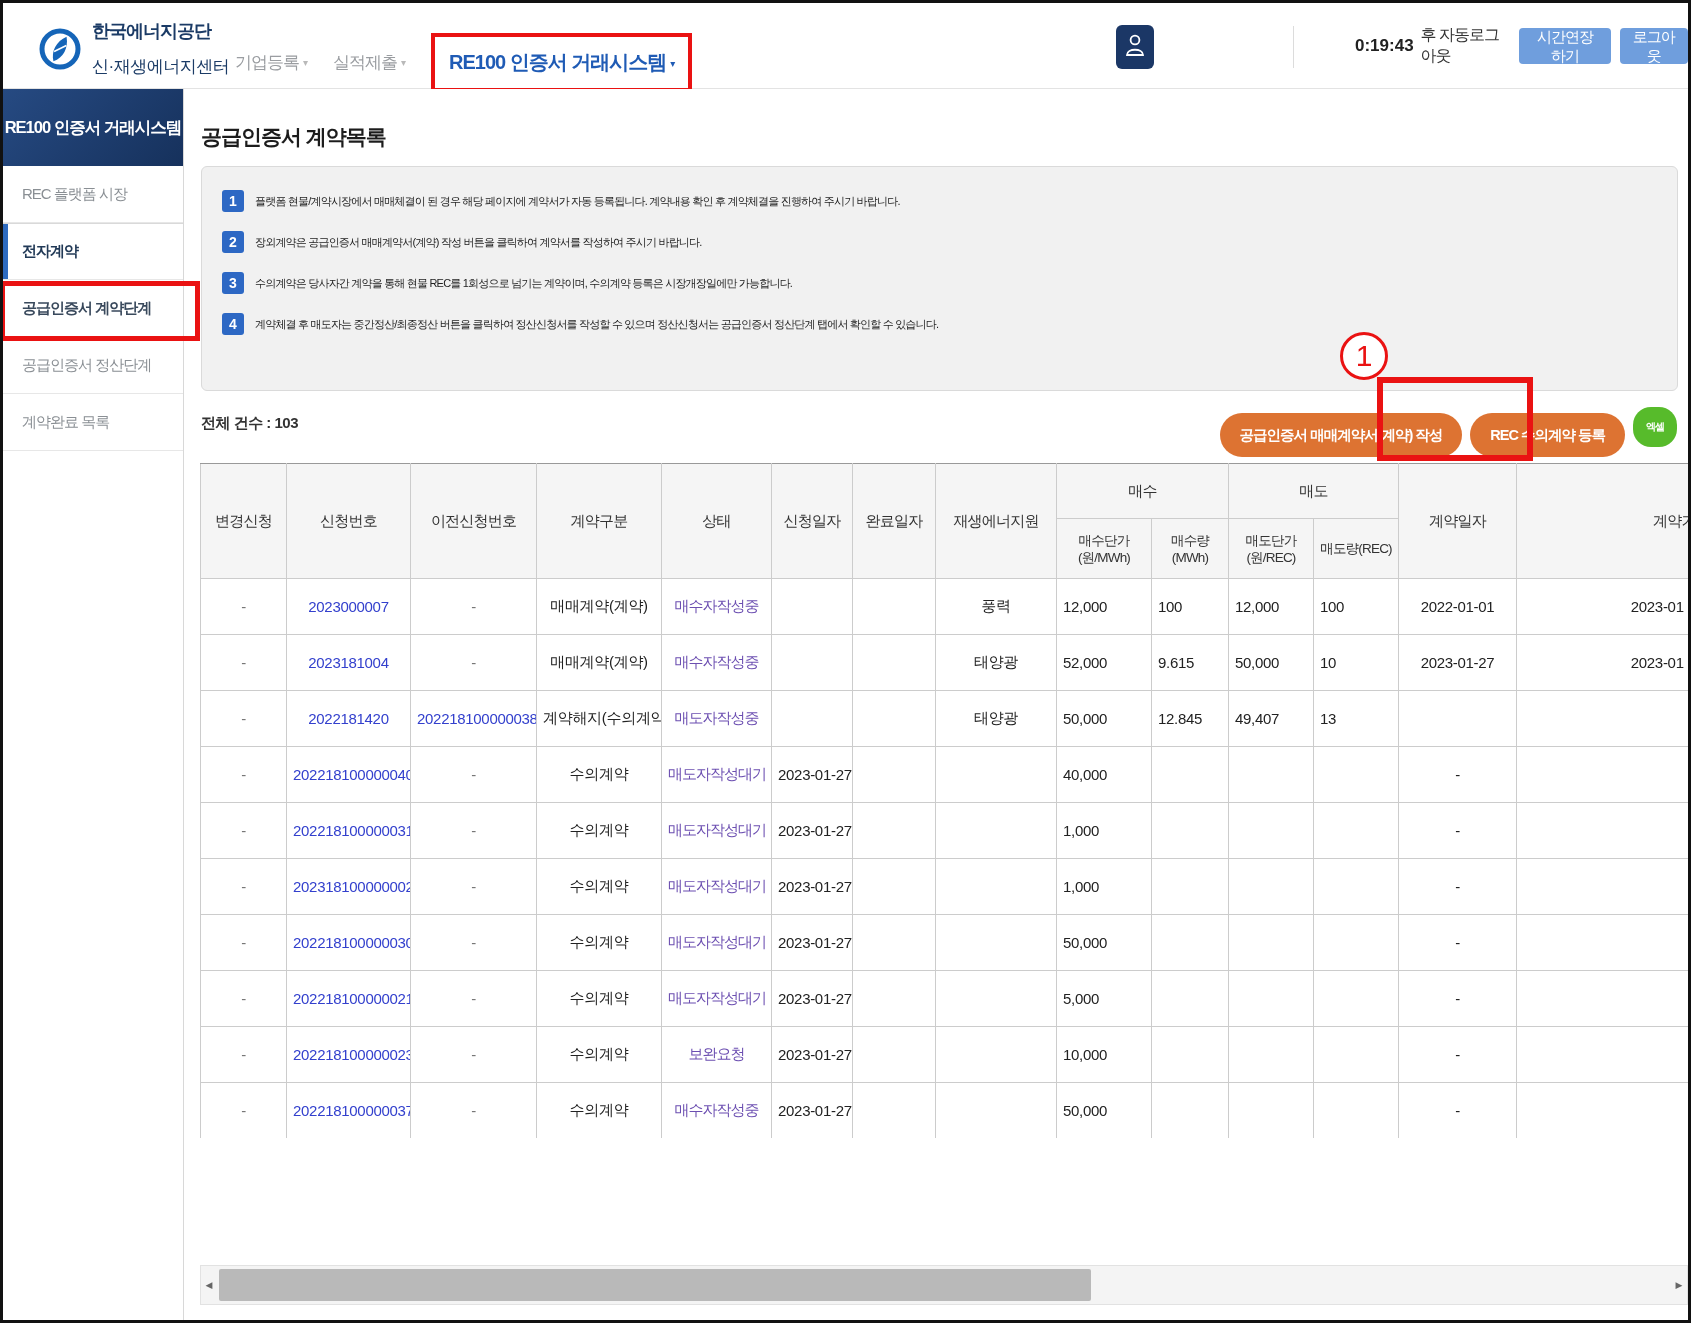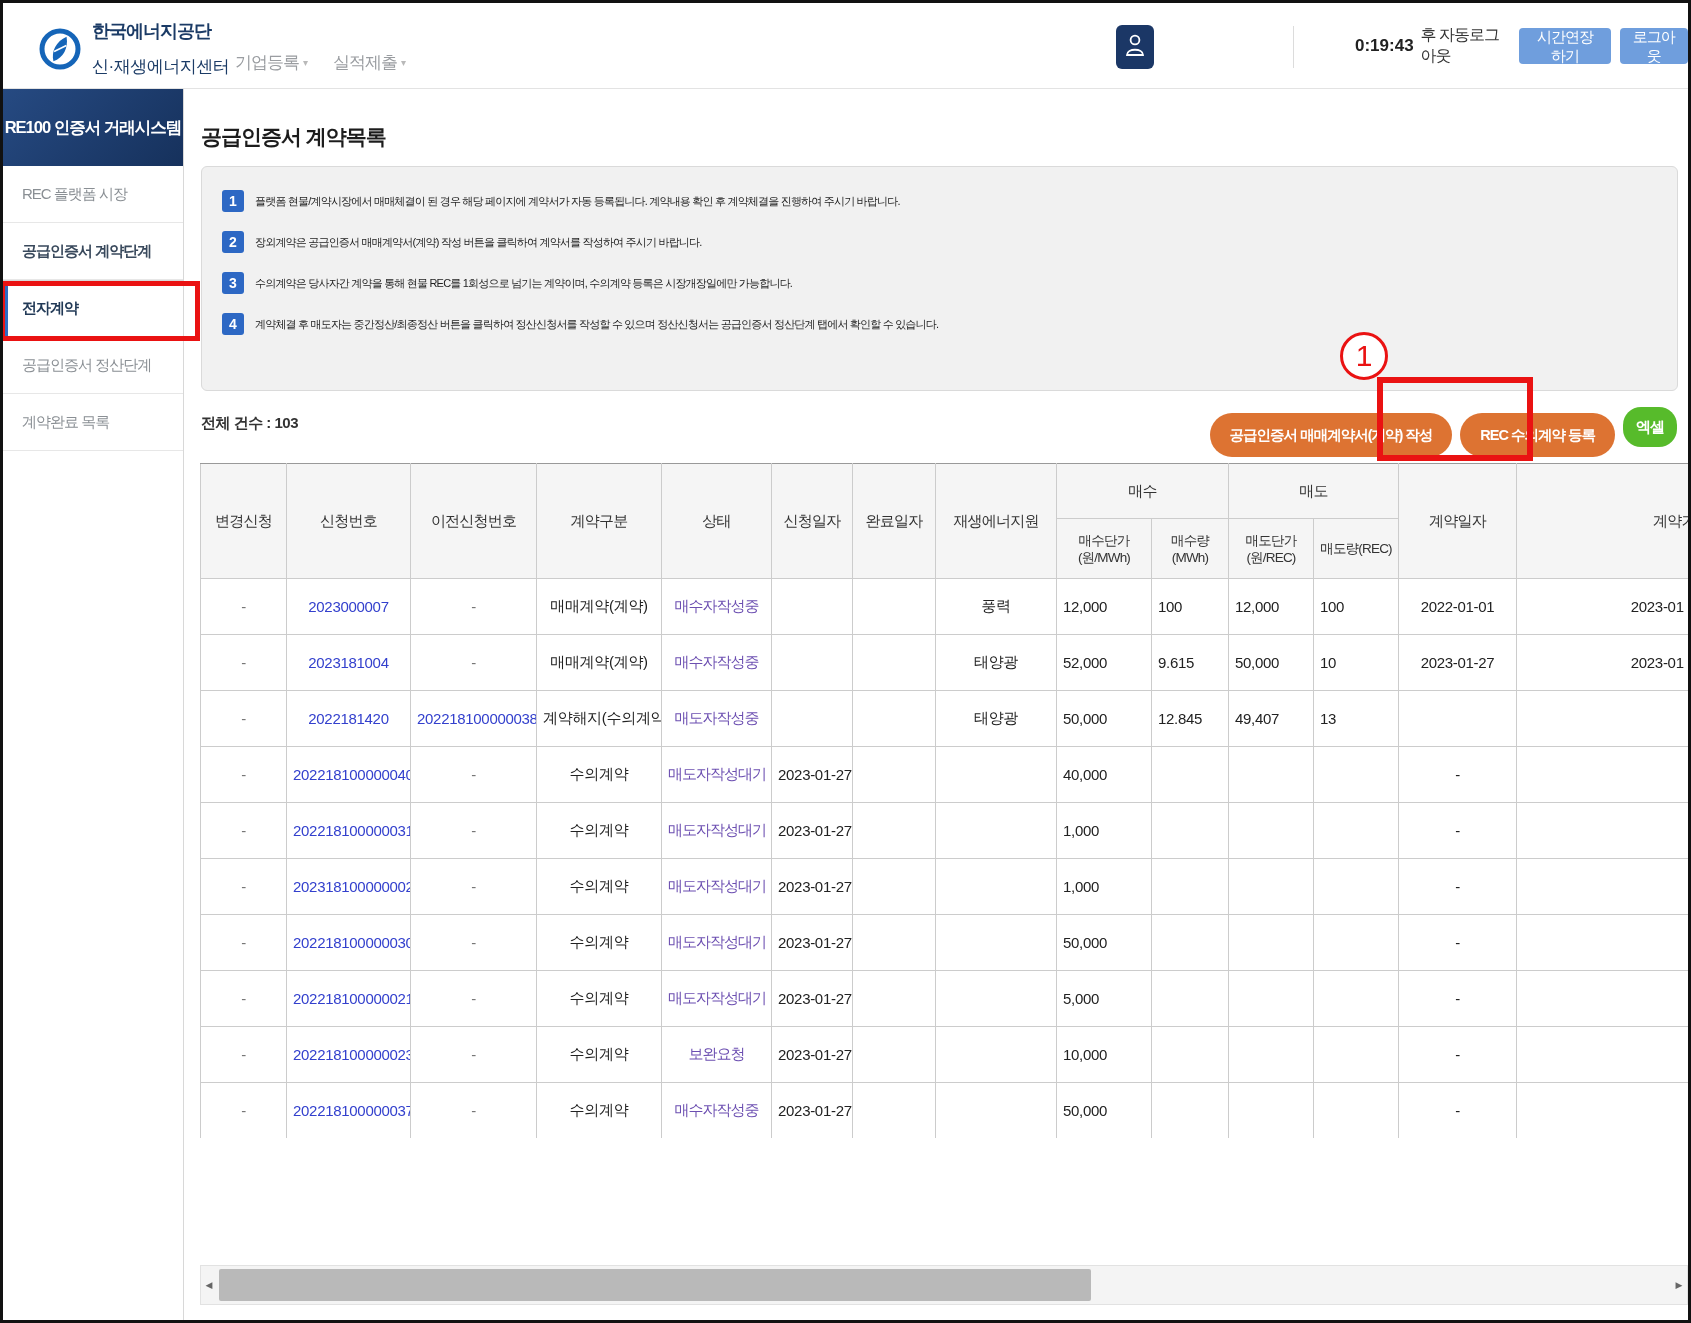--- a/index.html
+++ b/index.html
@@ -37,21 +37,21 @@
   
   .main{position:absolute;left:181px;top:86px;width:1504px;height:1234px;background:#fff;}
   .page-title{position:absolute;left:17px;top:18px;font-size:21px;font-weight:bold;color:#1c1c1c;letter-spacing:-1px;margin-top:16px;}
   .notice{position:absolute;left:17px;top:77px;width:1477px;height:225px;background:#f1f1f1;border:1px solid #dadada;border-radius:6px;padding:22px 20px 0 20px;}
   .notice-line{display:flex;align-items:flex-start;margin-bottom:17px;}
   .notice-badge{flex:0 0 22px;height:22px;background:#2d68c4;border-radius:3px;color:#fff;font-size:14px;font-weight:bold;display:flex;align-items:center;justify-content:center;margin-right:11px;margin-top:1px;}
   .notice-text{font-size:11px;color:#222;letter-spacing:-0.8px;line-height:24px;}
   .total-count{position:absolute;left:17px;top:325px;font-size:15px;font-weight:bold;color:#333;letter-spacing:-0.5px;}
   .btn-row{position:absolute;right:11px;top:308px;display:flex;align-items:center;gap:8px;}
   .btn-orange{height:44px;padding:0 20px;background:#dd7332;color:#fff;font-size:14.5px;font-weight:bold;border:none;border-radius:22px;letter-spacing:-1px;cursor:pointer;font-family:inherit;white-space:nowrap;margin-top:16px;}
-  .btn-green{height:40px;padding:0 13px;background:#57bb2b;color:#fff;font-size:15px;font-weight:bold;border:none;border-radius:18px;letter-spacing:-1px;cursor:pointer;font-family:Liberation Sans, sans-serif;}
+  .btn-green{height:40px;padding:0 13px;background:#57bb2b;color:#fff;font-size:10px;font-weight:bold;border:none;border-radius:18px;letter-spacing:-1px;cursor:pointer;font-family:Liberation Sans, sans-serif;}
   .anno-circle{position:absolute;left:1156px;top:243px;width:48px;height:48px;border:3px solid var(--anno-red);border-radius:50%;color:var(--anno-red);font-size:30px;display:flex;align-items:center;justify-content:center;background:#fff;z-index:7;font-weight:normal;}
   .anno-btn-box{position:absolute;left:1193px;top:288px;width:156px;height:84px;border:6px solid var(--anno-red);pointer-events:none;z-index:6;}
   
   .table-clip{position:absolute;left:16px;top:374px;width:1488px;height:675px;overflow:hidden;}
   table.grid{border-collapse:collapse;table-layout:fixed;width:1646px;}
   .grid th,.grid td{border:1px solid #ccc;padding:0 6px;overflow:hidden;white-space:nowrap;}
   .grid thead th{background:#f5f5f5;font-size:15px;font-weight:normal;color:#333;letter-spacing:-0.8px;text-align:center;}
   .grid thead tr:first-child th{border-top:1px solid #999;}
   .grid thead tr:first-child{height:55px;}
   .grid thead tr:last-child{height:60px;}
@@ -85,20 +85,21 @@
       </span>
       <span class="logo-txt">
         <div class="l1">한국에너지공단</div>
         <div class="l2">신·재생에너지센터</div>
       </span>
     </div>
 
     <div class="nav">
       <span class="nav-item"><span>기업등록</span><span class="car">▾</span></span>
       <span class="nav-item"><span>실적제출</span><span class="car">▾</span></span>
+      <span class="nav-item active"><span>RE100 인증서 거래시스템</span><span class="car">▾</span></span>
     </div>
 
     <div class="user-btn">
       <span>
         <svg width="22" height="26" viewBox="0 0 22 26">
           <circle cx="11" cy="8" r="4.4" fill="none" stroke="#fff" stroke-width="1.8"></circle>
           <path d="M3 23 C3 16 19 16 19 23 Z" fill="none" stroke="#fff" stroke-width="1.8"></path>
         </svg>
       </span>
     </div>
@@ -109,22 +110,22 @@
       <span class="timer">0:19:43</span>
       <span class="timer-sfx">후 자동로그아웃</span>
       <button class="sess-btn">시간연장하기</button>
       <button class="sess-btn">로그아웃</button>
     </div>
   </div>
 
   <div class="sidebar">
     <div class="side-title">RE100 인증서 거래시스템</div>
     <div class="side-item">REC 플랫폼 시장</div>
+    <div class="side-item section">전자계약</div>
     <div class="side-item selected">공급인증서 계약단계</div>
-    <div class="side-item section">전자계약</div>
     <div class="side-item">공급인증서 정산단계</div>
     <div class="side-item">계약완료 목록</div>
   </div>
   <div class="anno-side-box"></div>
 
   <div class="main">
     <div class="page-title">공급인증서 계약목록</div>
 
     <div class="notice">
       <div class="notice-line">

